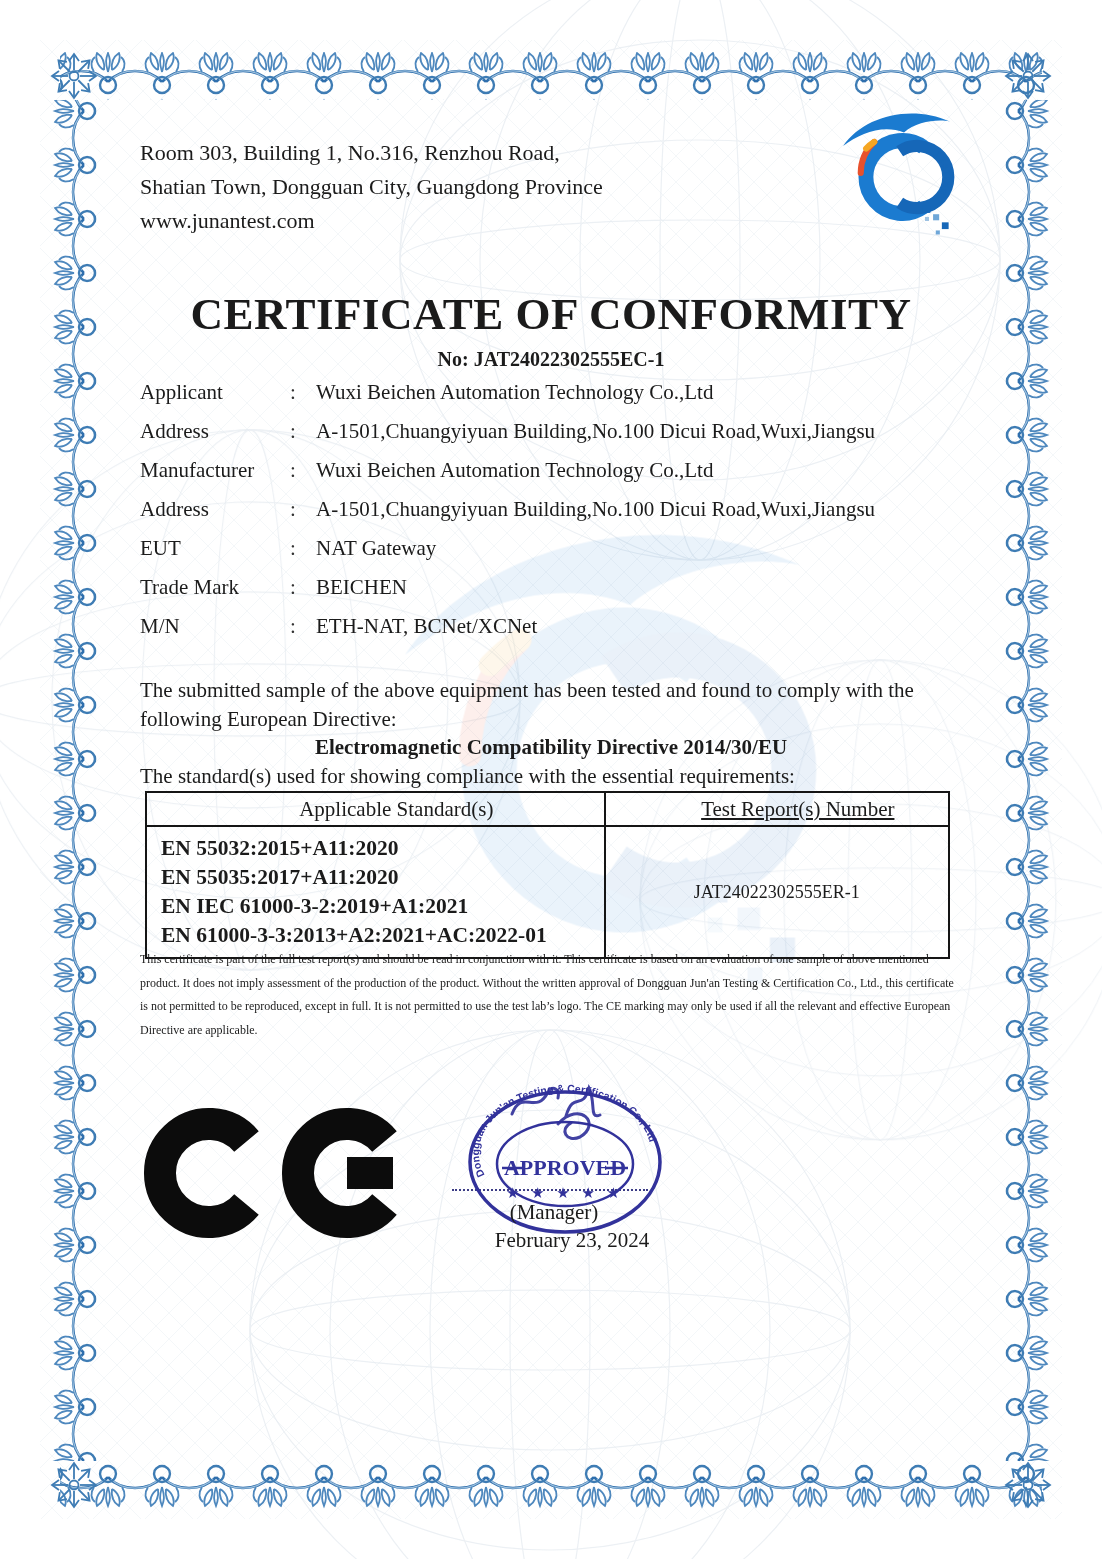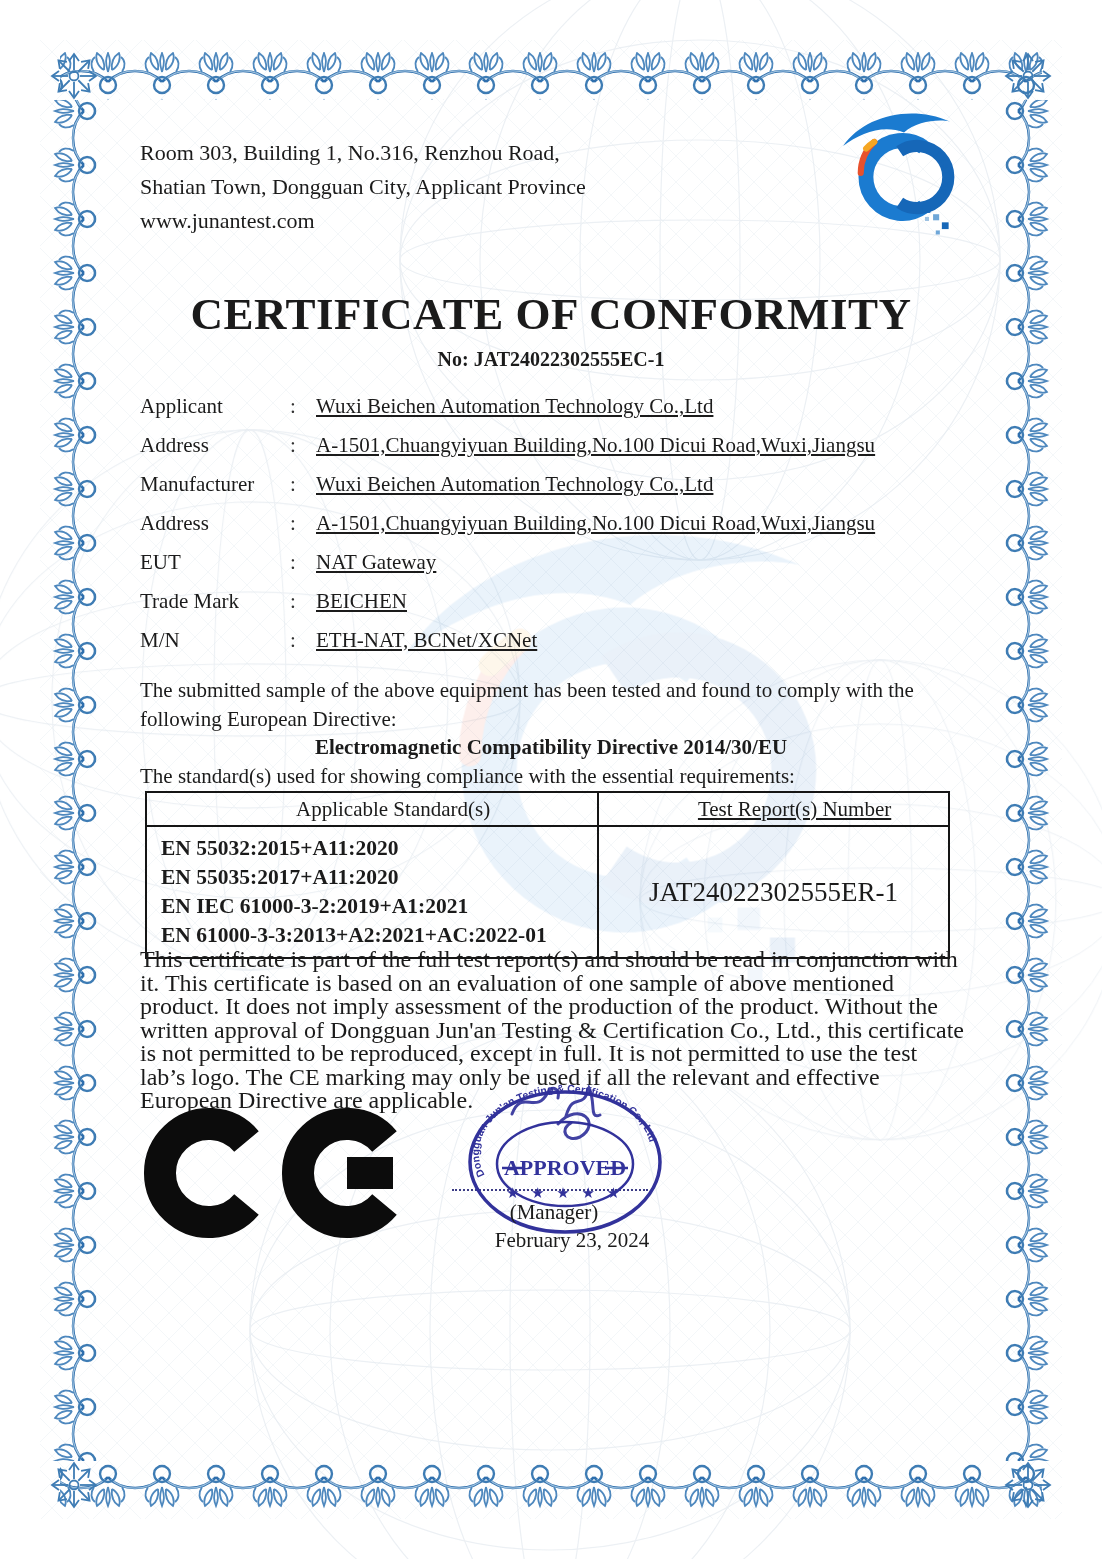--- a/index.html
+++ b/index.html
@@ -10,39 +10,39 @@
   }
   .abs{position:absolute;}
   svg{display:block;}
   
   #header-address{left:140px;top:136px;width:620px;font-size:22px;line-height:34px;}
   
   #doc-title{left:140px;top:288px;width:822px;text-align:center;font-size:45px;font-weight:bold;letter-spacing:.5px;white-space:nowrap;}
   #cert-no{left:140px;top:348px;width:822px;text-align:center;font-size:20px;font-weight:bold;}
   
   #fields{left:140px;top:380px;width:822px;}
-  .frow{display:flex;height:39px;align-items:flex-end;font-size:21px;}
+  .frow{display:flex;height:39px;align-items:flex-start;font-size:21px;}
   .flabel{width:150px;flex:0 0 150px;}
   .fsep{width:26px;flex:0 0 26px;color:#333;}
-  .fvalue{flex:1;text-decoration:underline;}
+  .fvalue{flex:1;}
   
   #statement{left:140px;top:676px;width:822px;font-size:21px;line-height:28.5px;}
   #directive{left:140px;top:735px;width:822px;text-align:center;font-size:21px;font-weight:bold;}
   #standards-intro{left:140px;top:764px;width:822px;font-size:21px;}
   
   #std-table{left:145px;top:791px;width:805px;border-collapse:collapse;}
   #std-table td,#std-table th{border:2px solid #151515;font-weight:normal;}
   #std-table th{font-size:21px;height:30px;text-align:center;padding-left:43px;}
   .col1{width:433px;}
   .col2{width:372px;text-decoration:underline;}
   .std-lines{padding:7px 6px 7px 14px;}
   .std-line{font-size:21.5px;font-weight:bold;line-height:29px;white-space:nowrap;}
-  .report-cell{text-align:center;font-size:27px;font-weight:bold;}
-  
-  #disclaimer{left:140px;top:948px;width:824px;font-size:24px;line-height:23.5px;}
+  .report-cell{text-align:center;font-size:18px;font-weight:bold;}
+  
+  #disclaimer{left:140px;top:948px;width:824px;font-size:12px;line-height:23.5px;}
   
   #ce-svg{left:140px;top:1097px;}
   #dotted-line{left:452px;top:1178px;width:196px;height:11px;border-bottom:2.5px dotted #3c3c85;}
   #stamp-svg{left:440px;top:1080px;}
   #manager-line{left:454px;top:1200px;width:200px;text-align:center;font-size:21px;}
   #date-line{left:452px;top:1228px;width:240px;text-align:center;font-size:21px;}
   #bg-art,#logo-svg{pointer-events:none;}
 </style>
 </head>
 <body>
@@ -135,21 +135,21 @@
     </g>
 
     <use href="#cstar" transform="translate(74,76)"></use>
     <use href="#cstar" transform="translate(1028,76)"></use>
     <use href="#cstar" transform="translate(74,1485)"></use>
     <use href="#cstar" transform="translate(1028,1485)"></use>
   </svg>
 
   <div id="header-address" class="abs">
     <div>Room 303, Building 1, No.316, Renzhou Road,</div>
-    <div>Shatian Town, Dongguan City, Applicant Province</div>
+    <div>Shatian Town, Dongguan City, Guangdong Province</div>
     <div>www.junantest.com</div>
   </div>
 
   <svg id="logo-svg" class="abs" width="136" height="142" viewBox="0 0 200 210" style="left:836px;top:104px;">
     <use href="#logo-art"></use>
     <path id="tcurve" d="M142,72 A45,45 0 0 1 142,144" fill="none" stroke="none"></path>
     <text font-family="Liberation Sans, sans-serif" font-size="11" font-weight="bold" fill="#1667b8" letter-spacing="2.5">
       <textPath href="#tcurve" startOffset="4">TESTING</textPath>
     </text>
   </svg>

